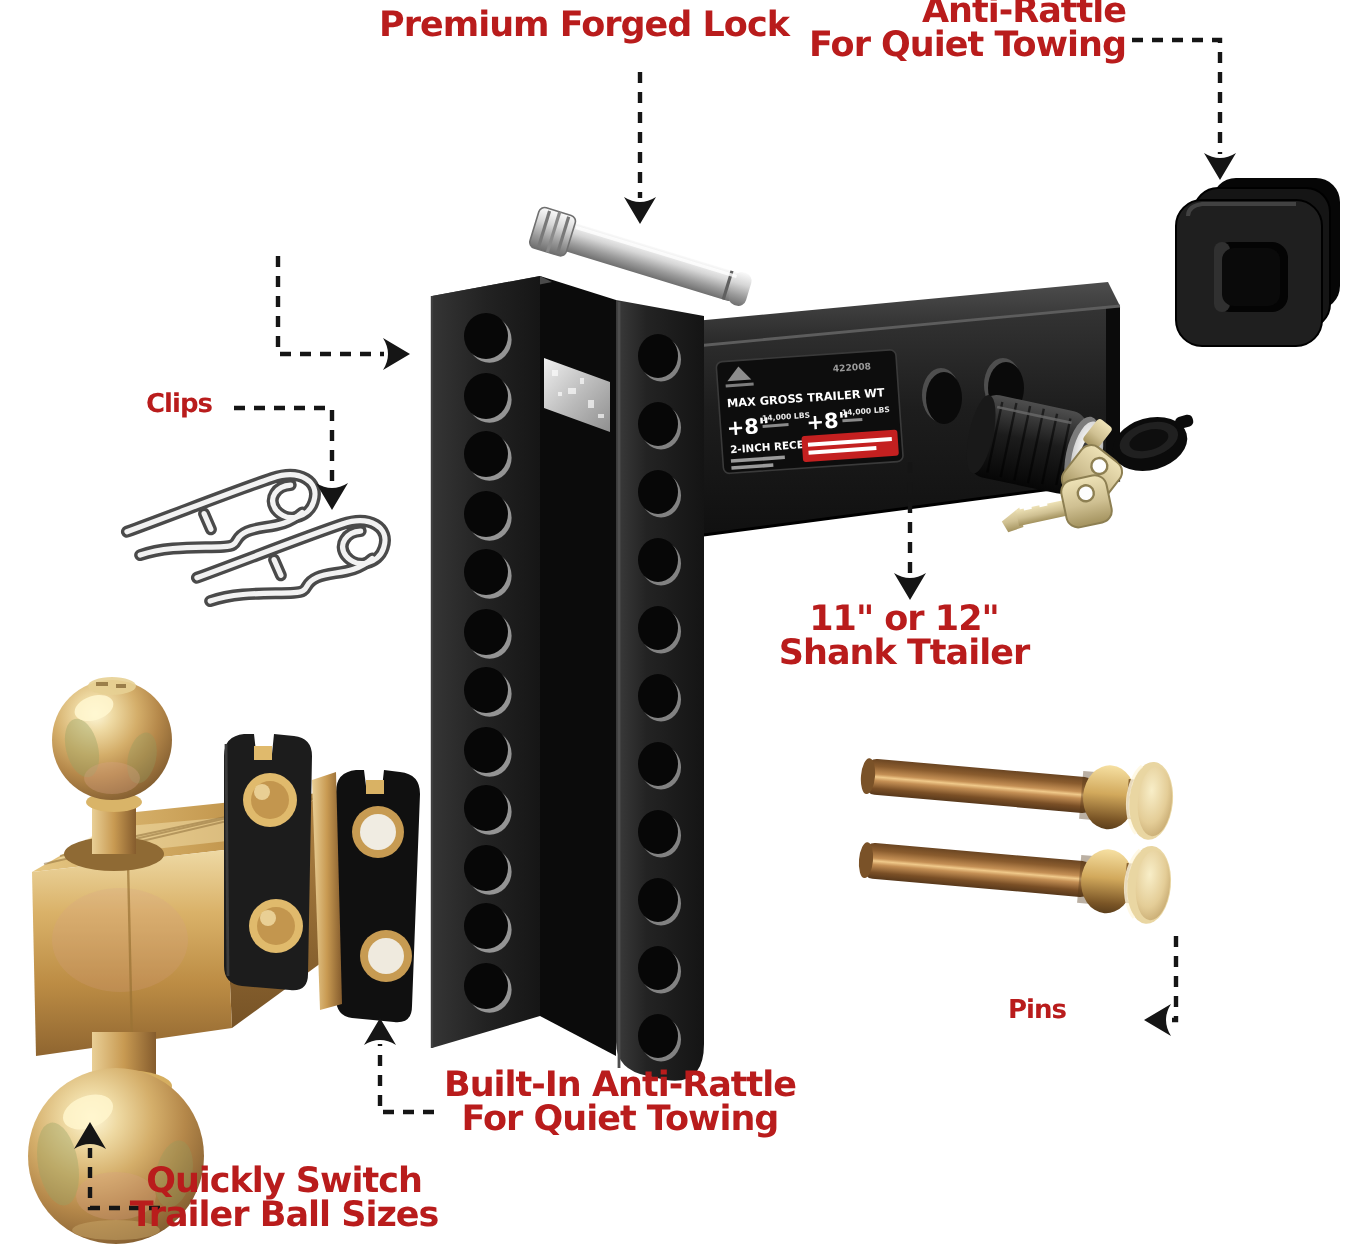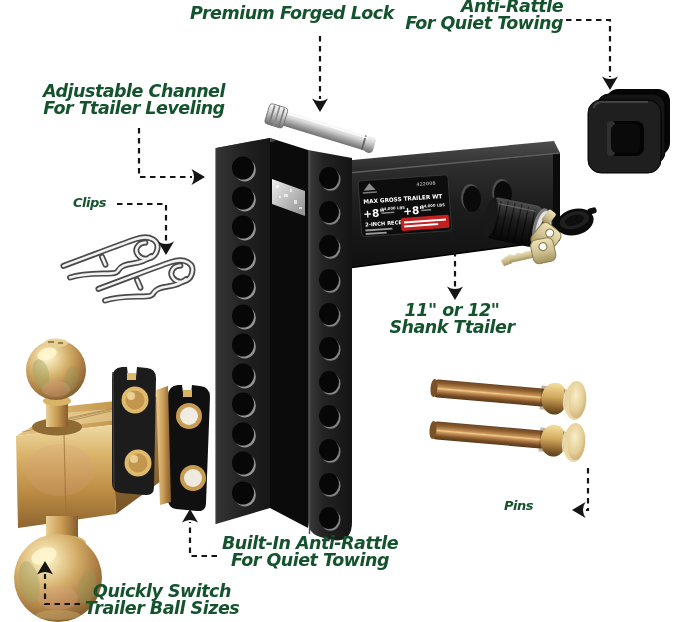--- a/index.html
+++ b/index.html
@@ -2,21 +2,21 @@
 <html><head>
 <meta charset="utf-8">
 <style>
   html,body{margin:0;padding:0;background:#ffffff;}
   #stage{
     position:relative;width:679px;height:622px;background:#ffffff;overflow:hidden;
     font-family:"DejaVu Sans","Liberation Sans",sans-serif;
   }
   #art{position:absolute;left:0;top:0;}
   .lbl{
-    position:absolute;color:#14532d;font-weight:bold;font-style:italic;
+    position:absolute;color:#b91c1c;font-weight:bold;
     font-size:17.5px;line-height:17px;letter-spacing:-0.5px;white-space:nowrap;
   }
   .lbl.center{transform:translateX(-50%);text-align:center;}
   .lbl.right{text-align:right;}
   .lbl.big{font-size:13px;}
 </style>
 </head>
 <body>
 
 <div id="stage">
@@ -409,41 +409,37 @@
 
 <div class="lbl center" style="top:5px;left:292px;">
   <div>Premium Forged Lock</div>
 </div>
 
 <div class="lbl right" style="top:-2px;right:116px;">
   <div>Anti-Rattle</div>
   <div>For Quiet Towing</div>
 </div>
 
-<div class="lbl center" style="top:83px;left:134px;">
-  <div>Adjustable Channel</div>
-  <div>For Ttailer Leveling</div>
-</div>
 
 <div class="lbl big" style="top:194px;left:73px;">
   <div>Clips</div>
 </div>
 
 <div class="lbl center" style="top:302px;left:452px;">
   <div>11" or 12"</div>
   <div>Shank Ttailer</div>
 </div>
 
 <div class="lbl big" style="top:497px;left:504px;">
   <div>Pins</div>
 </div>
 
 <div class="lbl center" style="top:535px;left:295px;margin-left:15px;">
   <div>Built-In Anti-Rattle</div>
   <div>For Quiet Towing</div>
 </div>
 
-<div class="lbl center" style="top:583px;left:162px;">
+<div class="lbl center" style="top:583px;left:142px;">
   <div>Quickly Switch</div>
   <div>Trailer Ball Sizes</div>
 </div>
 
 </div>
 
 </body></html>

